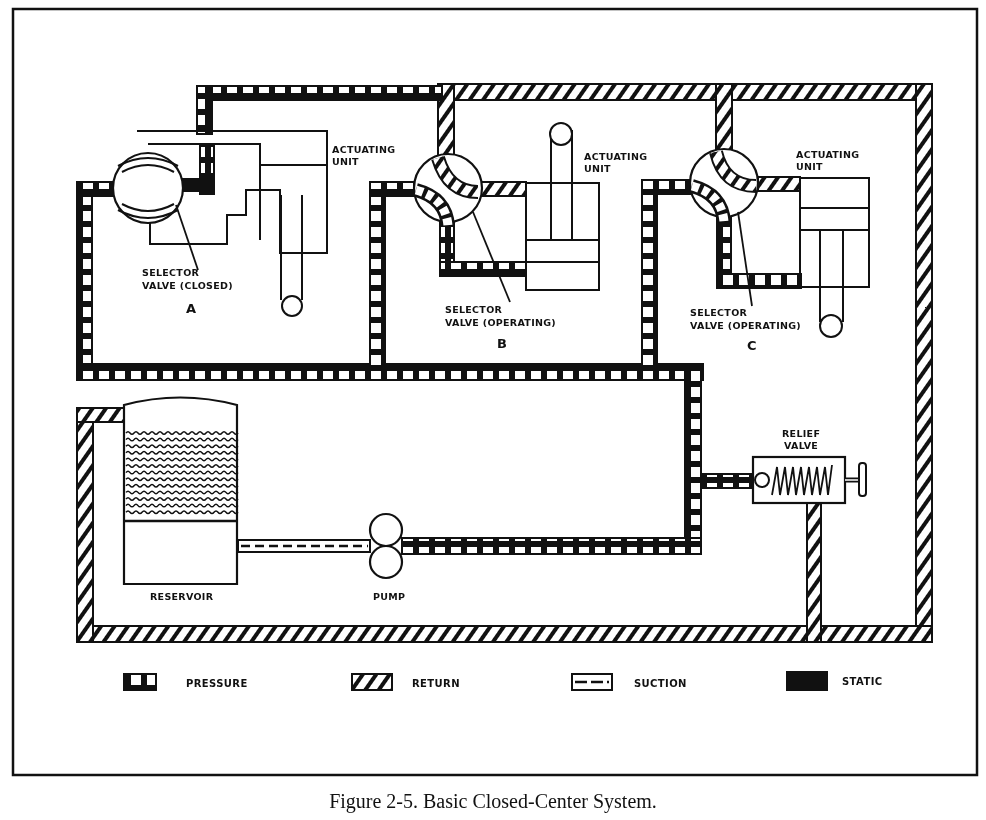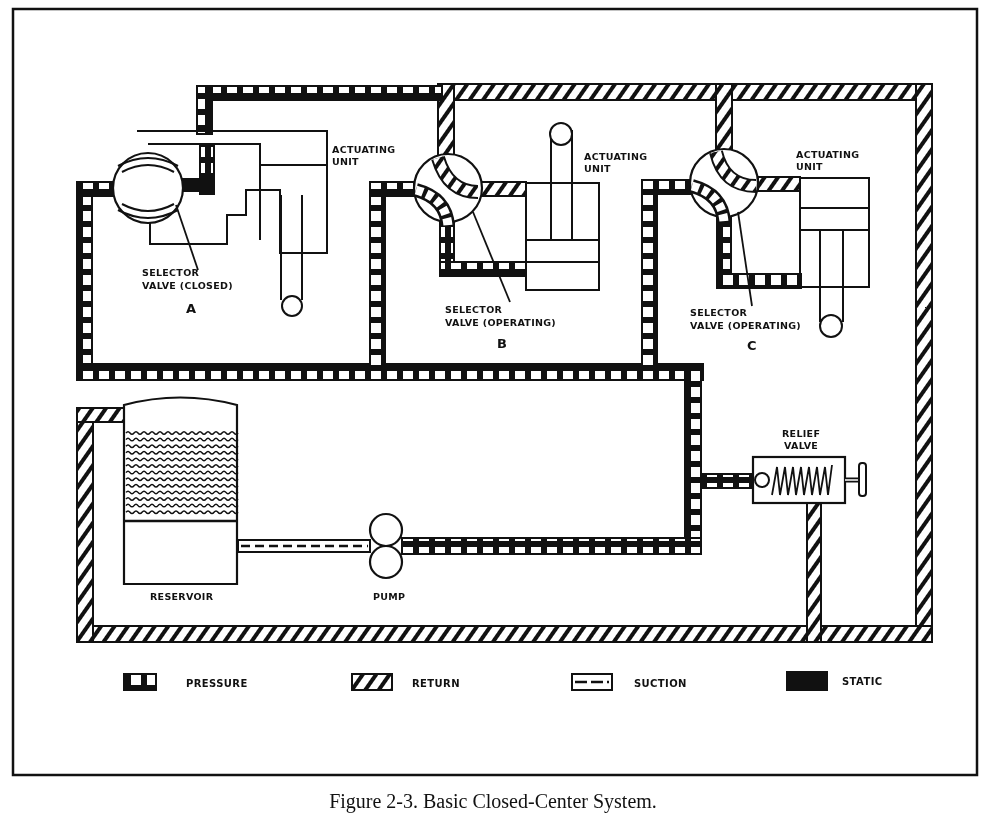--- a/index.html
+++ b/index.html
@@ -195,13 +195,13 @@
       <line x1="575" y1="682" x2="609" y2="682" stroke="#111" stroke-width="2.5" stroke-dasharray="12 4"></line>
       <text class="leg" x="634" y="687">SUCTION</text>
     </g>
     <g>
       <rect x="786" y="671" width="42" height="20" fill="#111"></rect>
       <text class="leg" x="842" y="685">STATIC</text>
     </g>
   </g>
 </svg>
 
-<div class="caption">Figure 2-3.  Basic Closed-Center System.</div>
+<div class="caption">Figure 2-5.  Basic Closed-Center System.</div>
 
 </body></html>

